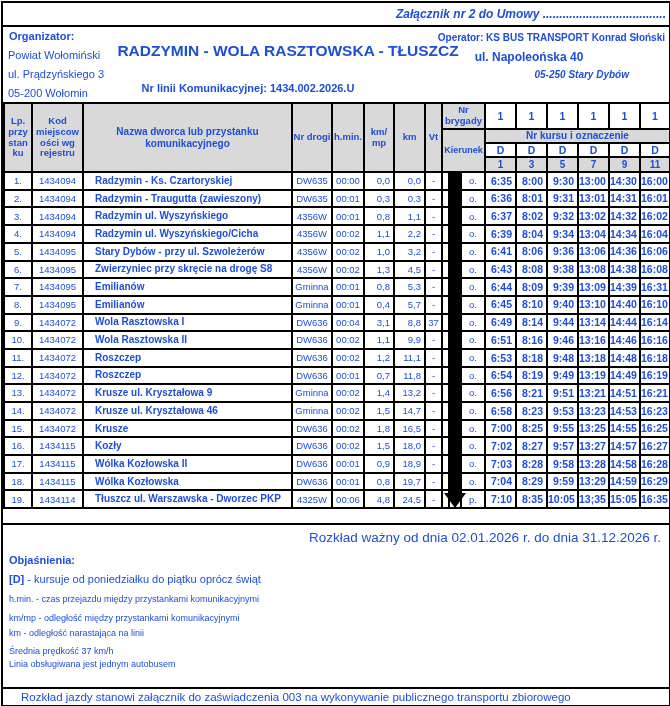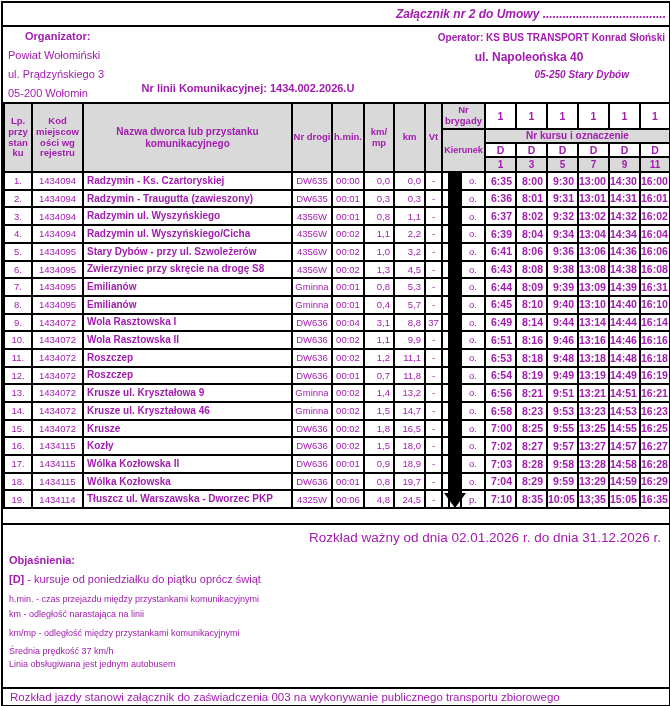--- a/index.html
+++ b/index.html
@@ -2,36 +2,36 @@
 <html><head>
 <meta charset="utf-8">
 <style>
   html,body{margin:0;padding:0;background:#fff;}
   .page{
     position:relative;
     width:666px;height:702px;
     margin:1px;
     border:2px solid #000;
     font-family:"Liberation Sans","DejaVu Sans",sans-serif;
-    color:#a21caf;
+    color:#1d4ed8;
     display:flex;flex-direction:column;
     overflow:hidden;
   }
   
   .attachment-strip{
     height:22px;flex:0 0 22px;
     border-bottom:2px solid #000;
     font-size:12px;font-weight:bold;font-style:italic;
     text-align:right;line-height:22px;padding-right:3px;
     overflow:hidden;white-space:nowrap;
   }
   
   .org-header{position:relative;height:75px;flex:0 0 75px;}
   .org-header .abs{position:absolute;white-space:nowrap;}
-  .org-label{left:22px;top:3px;font-size:11px;font-weight:bold;}
+  .org-label{left:6px;top:3px;font-size:11px;font-weight:bold;}
   .org-l1{left:5px;top:22px;font-size:11px;}
   .org-l2{left:5px;top:41px;font-size:11px;}
   .org-l3{left:5px;top:60px;font-size:11px;}
   .main-title{left:100px;top:15px;width:370px;text-align:center;font-size:15.5px;font-weight:bold;}
   .line-number{left:100px;top:55px;width:290px;text-align:center;font-size:11px;font-weight:bold;}
   .op-l0{right:4px;top:5px;width:260px;text-align:right;font-size:10px;font-weight:bold;}
   .op-l1{right:40px;top:23px;width:200px;text-align:center;font-size:12px;font-weight:bold;}
   .op-l2{right:40px;top:42px;width:200px;text-align:right;font-size:10px;font-weight:bold;font-style:italic;}
   .op-l3{right:40px;top:60px;width:200px;text-align:center;font-size:10px;font-weight:bold;}
   
@@ -44,21 +44,21 @@
   }
   th.h-name{font-size:10px;}
   th.h-kierunek{font-size:9px;}
   th.h-one{background:#fff;font-size:10.5px;}
   th.h-kurs{font-size:10px;border-radius:6px;}
   th.h-mark{background:#fff;font-size:10.5px;}
   th.h-num{background:#d9d9d9;font-size:10px;}
   .hr-a{height:26px}.hr-b{height:14px}.hr-c{height:14px}.hr-d{height:15px}
   tbody td{height:15.7px;font-size:9.5px;text-align:center;line-height:1;}
   tbody td.c-lp{font-size:9.5px;}
-  tbody td.c-name{text-align:left;padding-left:3px;font-weight:bold;font-size:10px;white-space:nowrap;}
+  tbody td.c-name{text-align:left;padding-left:11px;font-weight:bold;font-size:10px;white-space:nowrap;}
   tbody td.c-kmmp,tbody td.c-km{text-align:right;padding-right:3px;}
   tbody td.c-time{font-weight:bold;font-size:10.5px;text-align:right;padding-right:3px;}
   tbody td.c-dir{font-size:9.5px;}
   
   .dir-arrow-shaft{position:absolute;width:11px;background:#000;z-index:5;}
   .dir-arrow-head{position:absolute;width:0;height:0;z-index:5;
     border-left:11px solid transparent;border-right:11px solid transparent;
     border-top:15px solid #000;}
   
   .gap-strip{flex:0 0 14px;border-bottom:2px solid #000;}
@@ -70,34 +70,35 @@
   .legend-d .dtag{font-weight:bold;}
   .note{font-size:9px;}
   .n0{margin-top:9px;}
   .n1{margin-top:9px;}
   .n2{margin-top:5px;}
   .n3{margin-top:4px;}
   .n4{margin-top:8px;}
   .n5{margin-top:3px;}
   
   .footer-bar{flex:0 0 16px;border-top:2px solid #000;
-    font-size:11.5px;line-height:16px;padding-left:7px;white-space:nowrap;overflow:hidden;}
+    font-size:11.5px;line-height:16px;padding-left:18px;white-space:nowrap;overflow:hidden;}
 </style>
 </head>
 <body>
 
 <div class="page">
 
   <div class="attachment-strip">Załącznik nr  2  do Umowy .....................................</div>
 
   <div class="org-header">
     <div class="abs org-label">Organizator:</div>
     <div class="abs org-l1">Powiat Wołomiński</div>
     <div class="abs org-l2">ul. Prądzyńskiego 3</div>
     <div class="abs org-l3">05-200 Wołomin</div>
+    <div class="abs main-title">RADZYMIN - WOLA RASZTOWSKA - TŁUSZCZ</div>
     <div class="abs line-number">Nr linii Komunikacyjnej: 1434.002.2026.U</div>
     <div class="abs op-l0">Operator: KS BUS TRANSPORT Konrad Słoński</div>
     <div class="abs op-l1">ul. Napoleońska 40</div>
     <div class="abs op-l2">05-250 Stary Dybów</div>
   </div>
 
   <div class="table-wrap">
     <table>
       <colgroup>
         <col style="width:28px">
@@ -532,22 +533,22 @@
     </table>
   </div>
 
   <div class="gap-strip"></div>
 
   <div class="lower">
     <div class="validity">Rozkład ważny od dnia 02.01.2026 r. do dnia 31.12.2026 r.</div>
     <div class="legend-heading">Objaśnienia:</div>
     <div class="legend-d"><span class="dtag">[D]</span><span> - kursuje od poniedziałku do piątku oprócz świąt</span></div>
     <div class="note n0">h.min. - czas przejazdu między przystankami komunikacyjnymi</div>
+    <div class="note n1">km/mp - odległość między przystankami komunikacyjnymi</div>
     <div class="note n2">km - odległość narastająca na linii</div>
-    <div class="note n1">km/mp - odległość między przystankami komunikacyjnymi</div>
     <div class="note n4">Średnia prędkość 37 km/h</div>
     <div class="note n5">Linia obsługiwana jest jednym autobusem</div>
   </div>
 
   <div class="footer-bar">Rozkład jazdy stanowi załącznik do zaświadczenia 003 na wykonywanie publicznego transportu zbiorowego</div>
 
   <div class="dir-arrow-shaft" id="arrow-shaft" style="left: 446.5px; top: 169.062px; height: 321.062px;"></div>
   <div class="dir-arrow-head" id="arrow-head" style="left: 441px; top: 490.125px;"></div>
 </div>
 

